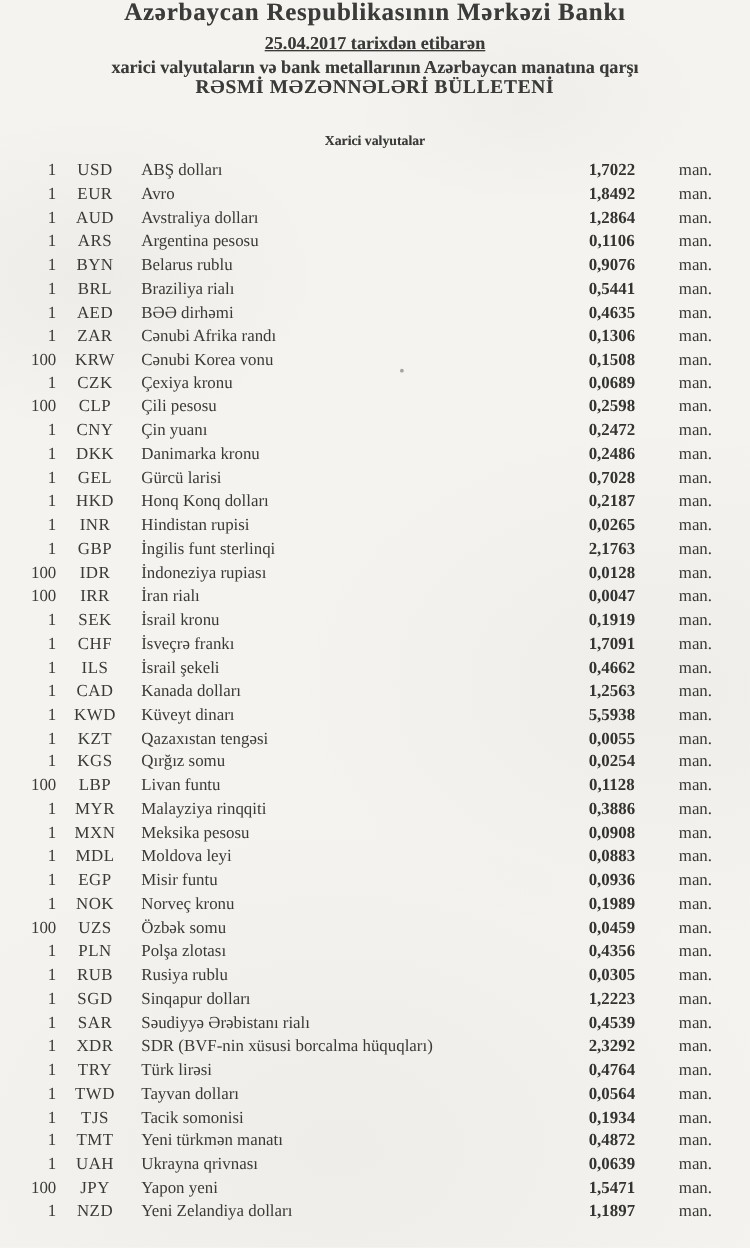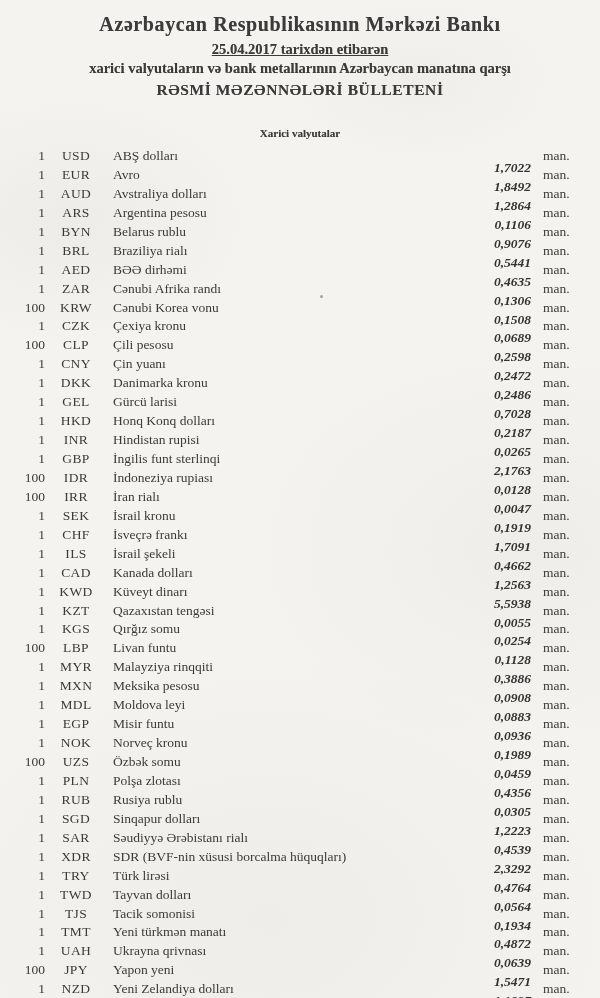--- a/index.html
+++ b/index.html
@@ -25,37 +25,37 @@
       radial-gradient(ellipse 420px 300px at 88% 55%, rgba(115,113,108,0.045), transparent 70%),
       radial-gradient(ellipse 520px 380px at 45% 92%, rgba(125,120,112,0.05), transparent 70%),
       radial-gradient(ellipse 200px 120px at 70% 8%, rgba(115,113,108,0.04), transparent 70%);
     pointer-events:none;
   }
   .speck {
     position:absolute; left:320px; top:295px;
     width:3px; height:3px; border-radius:50%;
     background:rgba(85,85,80,0.5);
   }
-  header { text-align:center; padding-top:14px; position:relative; }
+  header { text-align:center; padding-top:0; position:relative; }
   .title {
     font-size:20px; font-weight:bold; letter-spacing:0.6px;
     line-height:21px; color:#3b3b39;
     text-shadow:0 0 0.5px rgba(60,60,58,0.5);
   }
   .date-line {
     font-size:14.5px; font-weight:bold; margin-top:7px; line-height:15px;
     text-shadow:0 0 0.4px rgba(60,60,58,0.45);
     text-decoration:underline;
   }
   .subtitle {
     font-size:14.5px; font-weight:bold; margin-top:4px; line-height:15px;
     text-shadow:0 0 0.4px rgba(60,60,58,0.45);
   }
   .bulletin {
-    font-size:15.5px; font-weight:bold; margin-top:6px; line-height:16px;
+    font-size:15.5px; font-weight:bold; line-height:16px;
     letter-spacing:0.6px;
     text-shadow:0 0 0.4px rgba(60,60,58,0.45);
   }
   .section-title {
     text-align:center; font-size:11px; font-weight:bold;
     margin-top:28px; line-height:15px; position:relative;
     text-shadow:0 0 0.4px rgba(60,60,58,0.45);
   }
   .table {
     position:relative;
@@ -66,21 +66,21 @@
     display:grid;
     grid-template-columns:33px 62px 1fr 83px 52px;
     height:18.95px;
     line-height:18.95px;
     font-size:13.5px;
     white-space:nowrap;
   }
   .qty  { text-align:right; }
   .code { text-align:center; letter-spacing:0.4px; }
   .name { padding-left:6px; overflow:hidden; }
-  .rate { text-align:right; font-weight:bold; font-style:italic; color:#333331;margin-top:12px; }
+  .rate { text-align:center; font-weight:bold; color:#333331; }
   .unit { padding-left:12px; }
 </style>
 </head>
 <body>
 
 <div class="page">
   <div class="speck"></div>
 
   <header>
     <div class="title">Azərbaycan Respublikasının Mərkəzi Bankı</div>

